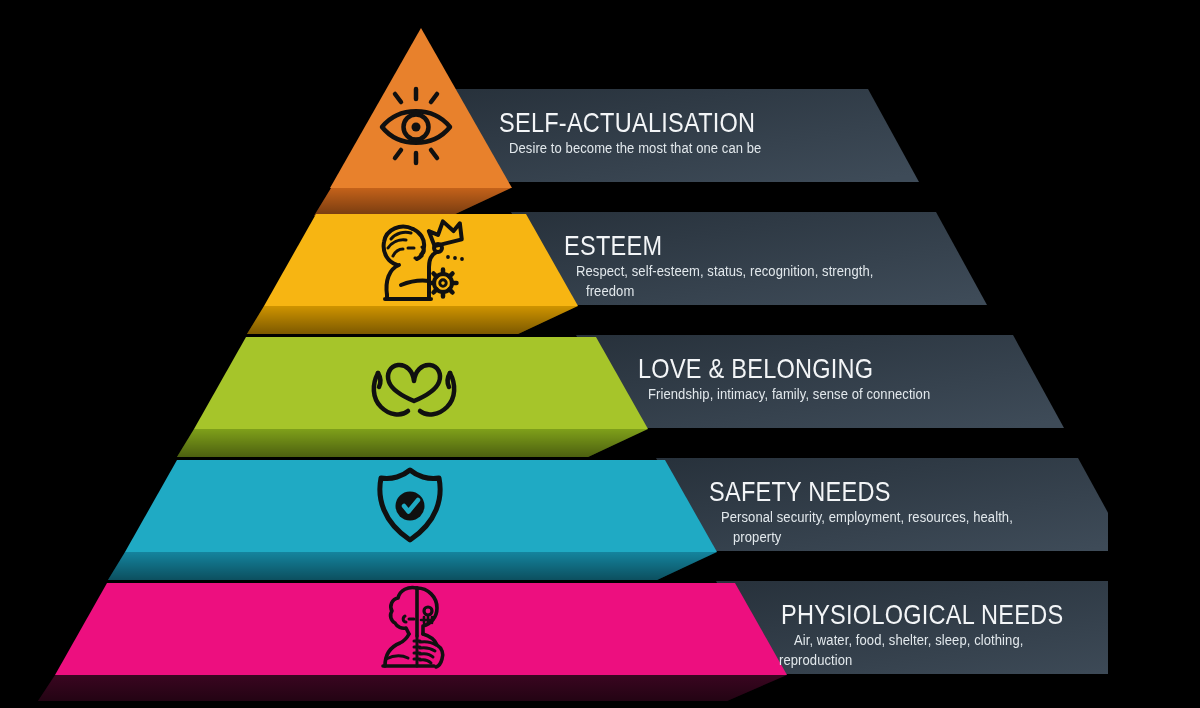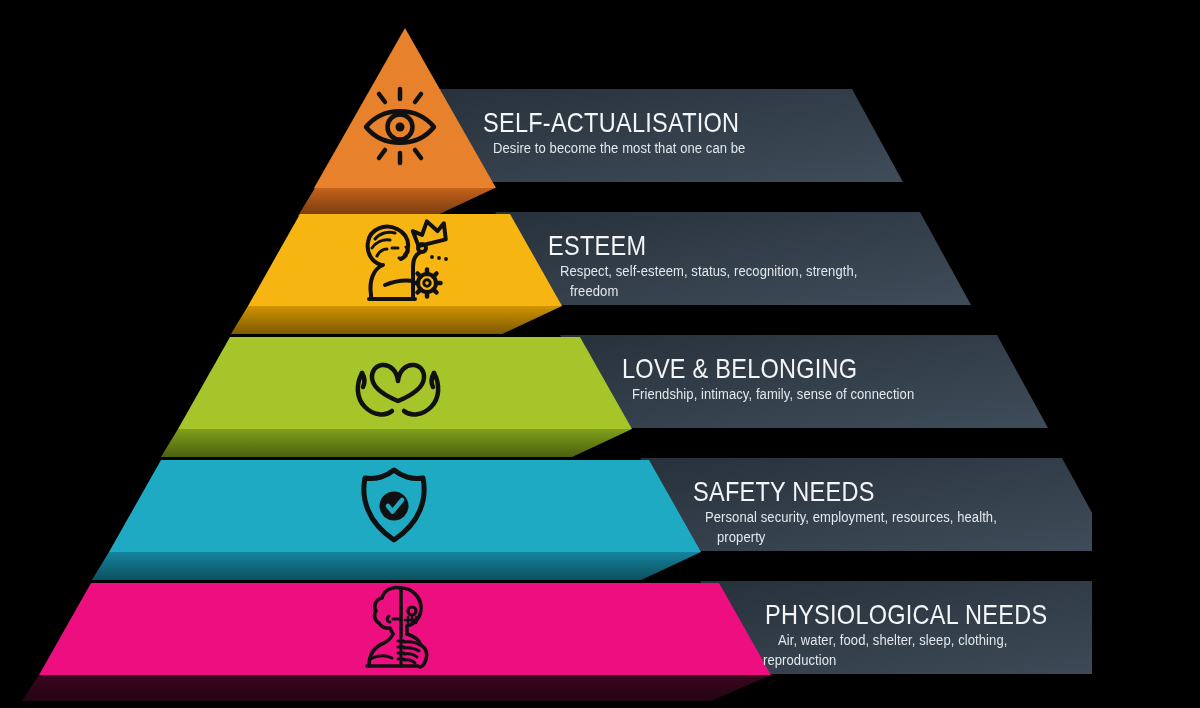--- a/index.html
+++ b/index.html
@@ -1,17 +1,17 @@
 <!DOCTYPE html>
 <html><head>
 <meta charset="utf-8">
 <style>
   html,body{margin:0;padding:0;background:#000;}
   .stage{position:relative;width:1092px;height:708px;background:#000;overflow:hidden;
-         font-family:"Liberation Sans", sans-serif;}
+         font-family:"Liberation Sans", sans-serif;margin-left:16px;}
   svg{position:absolute;left:0;top:0;}
   .txt{position:absolute;white-space:nowrap;transform:scaleX(0.84);transform-origin:0 0;}
   .banner-title{font-size:28px;font-weight:400;color:#f3f5f7;letter-spacing:0.3px;}
   .banner-sub{font-size:15.5px;font-weight:400;color:#e2e8ec;letter-spacing:0.1px;}
   
   .t1{left:483px;top:107px}.s1a{left:493px;top:139px}
   .t2{left:548px;top:230px}.s2a{left:560px;top:262px}.s2b{left:570px;top:282px}
   .t3{left:622px;top:353px}.s3a{left:632px;top:385px}
   .t4{left:693px;top:476px}.s4a{left:705px;top:508px}.s4b{left:717px;top:528px}
   .t5{left:765px;top:599px}.s5a{left:778px;top:631px}.s5b{left:763px;top:651px}

